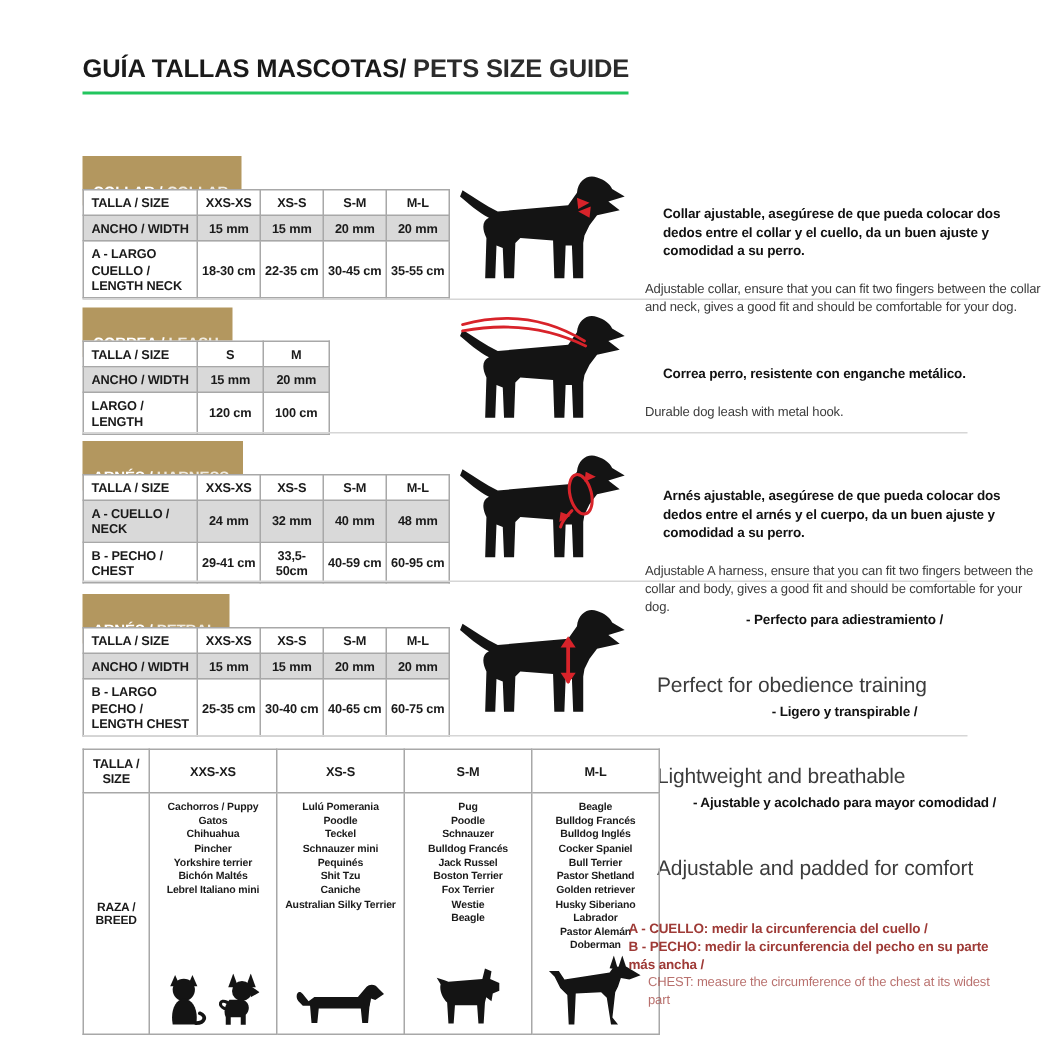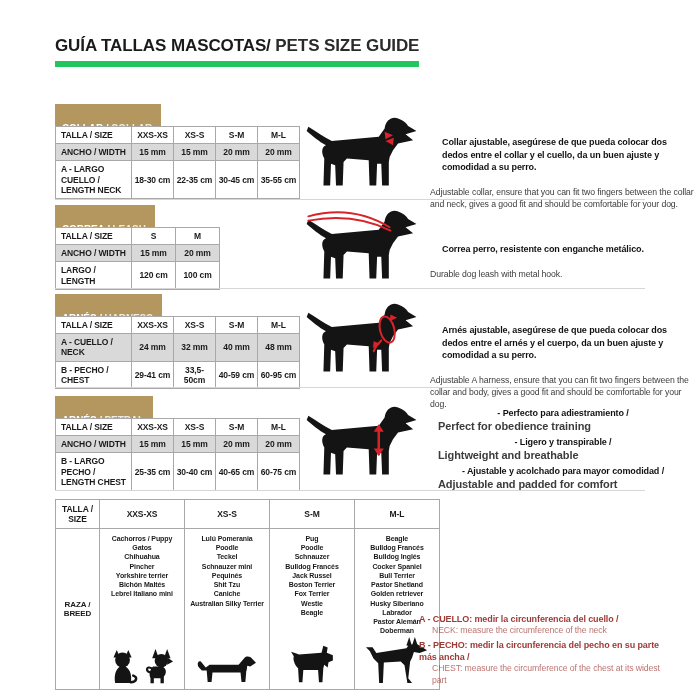--- a/index.html
+++ b/index.html
@@ -2,21 +2,21 @@
 <html style="--gold: #b3975f; --red_accent: #d8232a; --red_note: #9e3a36; --row_gray: #d9d9d9;"><head>
 <meta charset="utf-8">
 <style>
   html,body { margin:0; padding:0; background:#fff; }
   #page {
     position:relative; width:700px; height:700px; background:#fff;
     font-family:"Liberation Sans", sans-serif; color:#1a1a1a; overflow:hidden;
     letter-spacing:-0.1px;
   }
   
-  .title { position:absolute; left:55px; top:36px; border-bottom:6px solid #22c55e; padding-bottom:5px; }
+  .title { position:absolute; left:55px; top:36px; border-bottom:2px solid #22c55e; padding-bottom:5px; }
   .title .t-es { font-size:17px; font-weight:800; }
   .title .t-en { font-size:17px; font-weight:600; color:#2b2b2b; }
   .subtitle { position:absolute; left:55px; top:80px; font-size:12px; }
   .subtitle .s-es { font-weight:800; color:var(--gold); }
   .subtitle .s-en { font-weight:600; color:var(--gold); opacity:.75; }
 
   
   .badge { position:absolute; left:55px; background:var(--gold); color:#fff;
            font-size:10px; font-weight:800; padding:19px 9px 2px 7px; line-height:1.2; }
   .badge .b-en { opacity:.8; font-weight:600; }
@@ -34,21 +34,21 @@
   
   .dogbox { position:absolute; width:118px; height:88px; }
   .dogbox svg { width:100%; height:100%; }
 
   
   .desc { position:absolute; left:430px; width:264px; }
   .desc .d-es { font-size:9px; font-weight:800; line-height:1.4; color:#111; margin:12px; }
   .desc .d-en { font-size:8.7px; font-weight:400; line-height:1.4; color:#3c3c3c; margin:0; }
   .bullets { position:absolute; left:432px; width:262px; }
   .bullets .d-es { font-size:9px; font-weight:800; line-height:1.35; color:#111;text-align:center; }
-  .bullets .d-en { font-size:11px; font-weight:700; line-height:1.35; color:#3c3c3c; padding-left:6px; margin-bottom:2px; }
+  .bullets .d-en { font-size:14px; font-weight:400; line-height:1.35; color:#3c3c3c; padding-left:6px; margin-bottom:2px;margin-top:28px; }
 
   
   .divider { position:absolute; left:55px; width:590px; border-top:1px solid #d6d6d6; }
 
   
   table.breed { position:absolute; left:55px; top:499px; border-collapse:collapse; table-layout:fixed; }
   table.breed th, table.breed td { border:1px solid #a8a8a8; color:#1a1a1a; }
   table.breed th { font-size:8.5px; font-weight:bold; padding:4px 1px; text-align:center; background:#fff; }
   table.breed td { vertical-align:top; height:158px; }
   .bc-lbl { width:44px; } .bc-col { width:85px; }
@@ -385,18 +385,17 @@
             </svg>
           </div>
         </div>
       </td>
     </tr>
   </tbody>
     </table>
 
   <div class="notes">
     <div class="note-es">A - CUELLO: medir la circunferencia del cuello /</div>
-    <div class="note-en">NECK: measure the circumference of the neck</div>
     <div class="note-es">B - PECHO: medir la circunferencia del pecho en su parte más ancha /</div>
     <div class="note-en">CHEST: measure the circumference of the chest at its widest part</div>
   </div>
 
 </div>
 
 </body></html>

